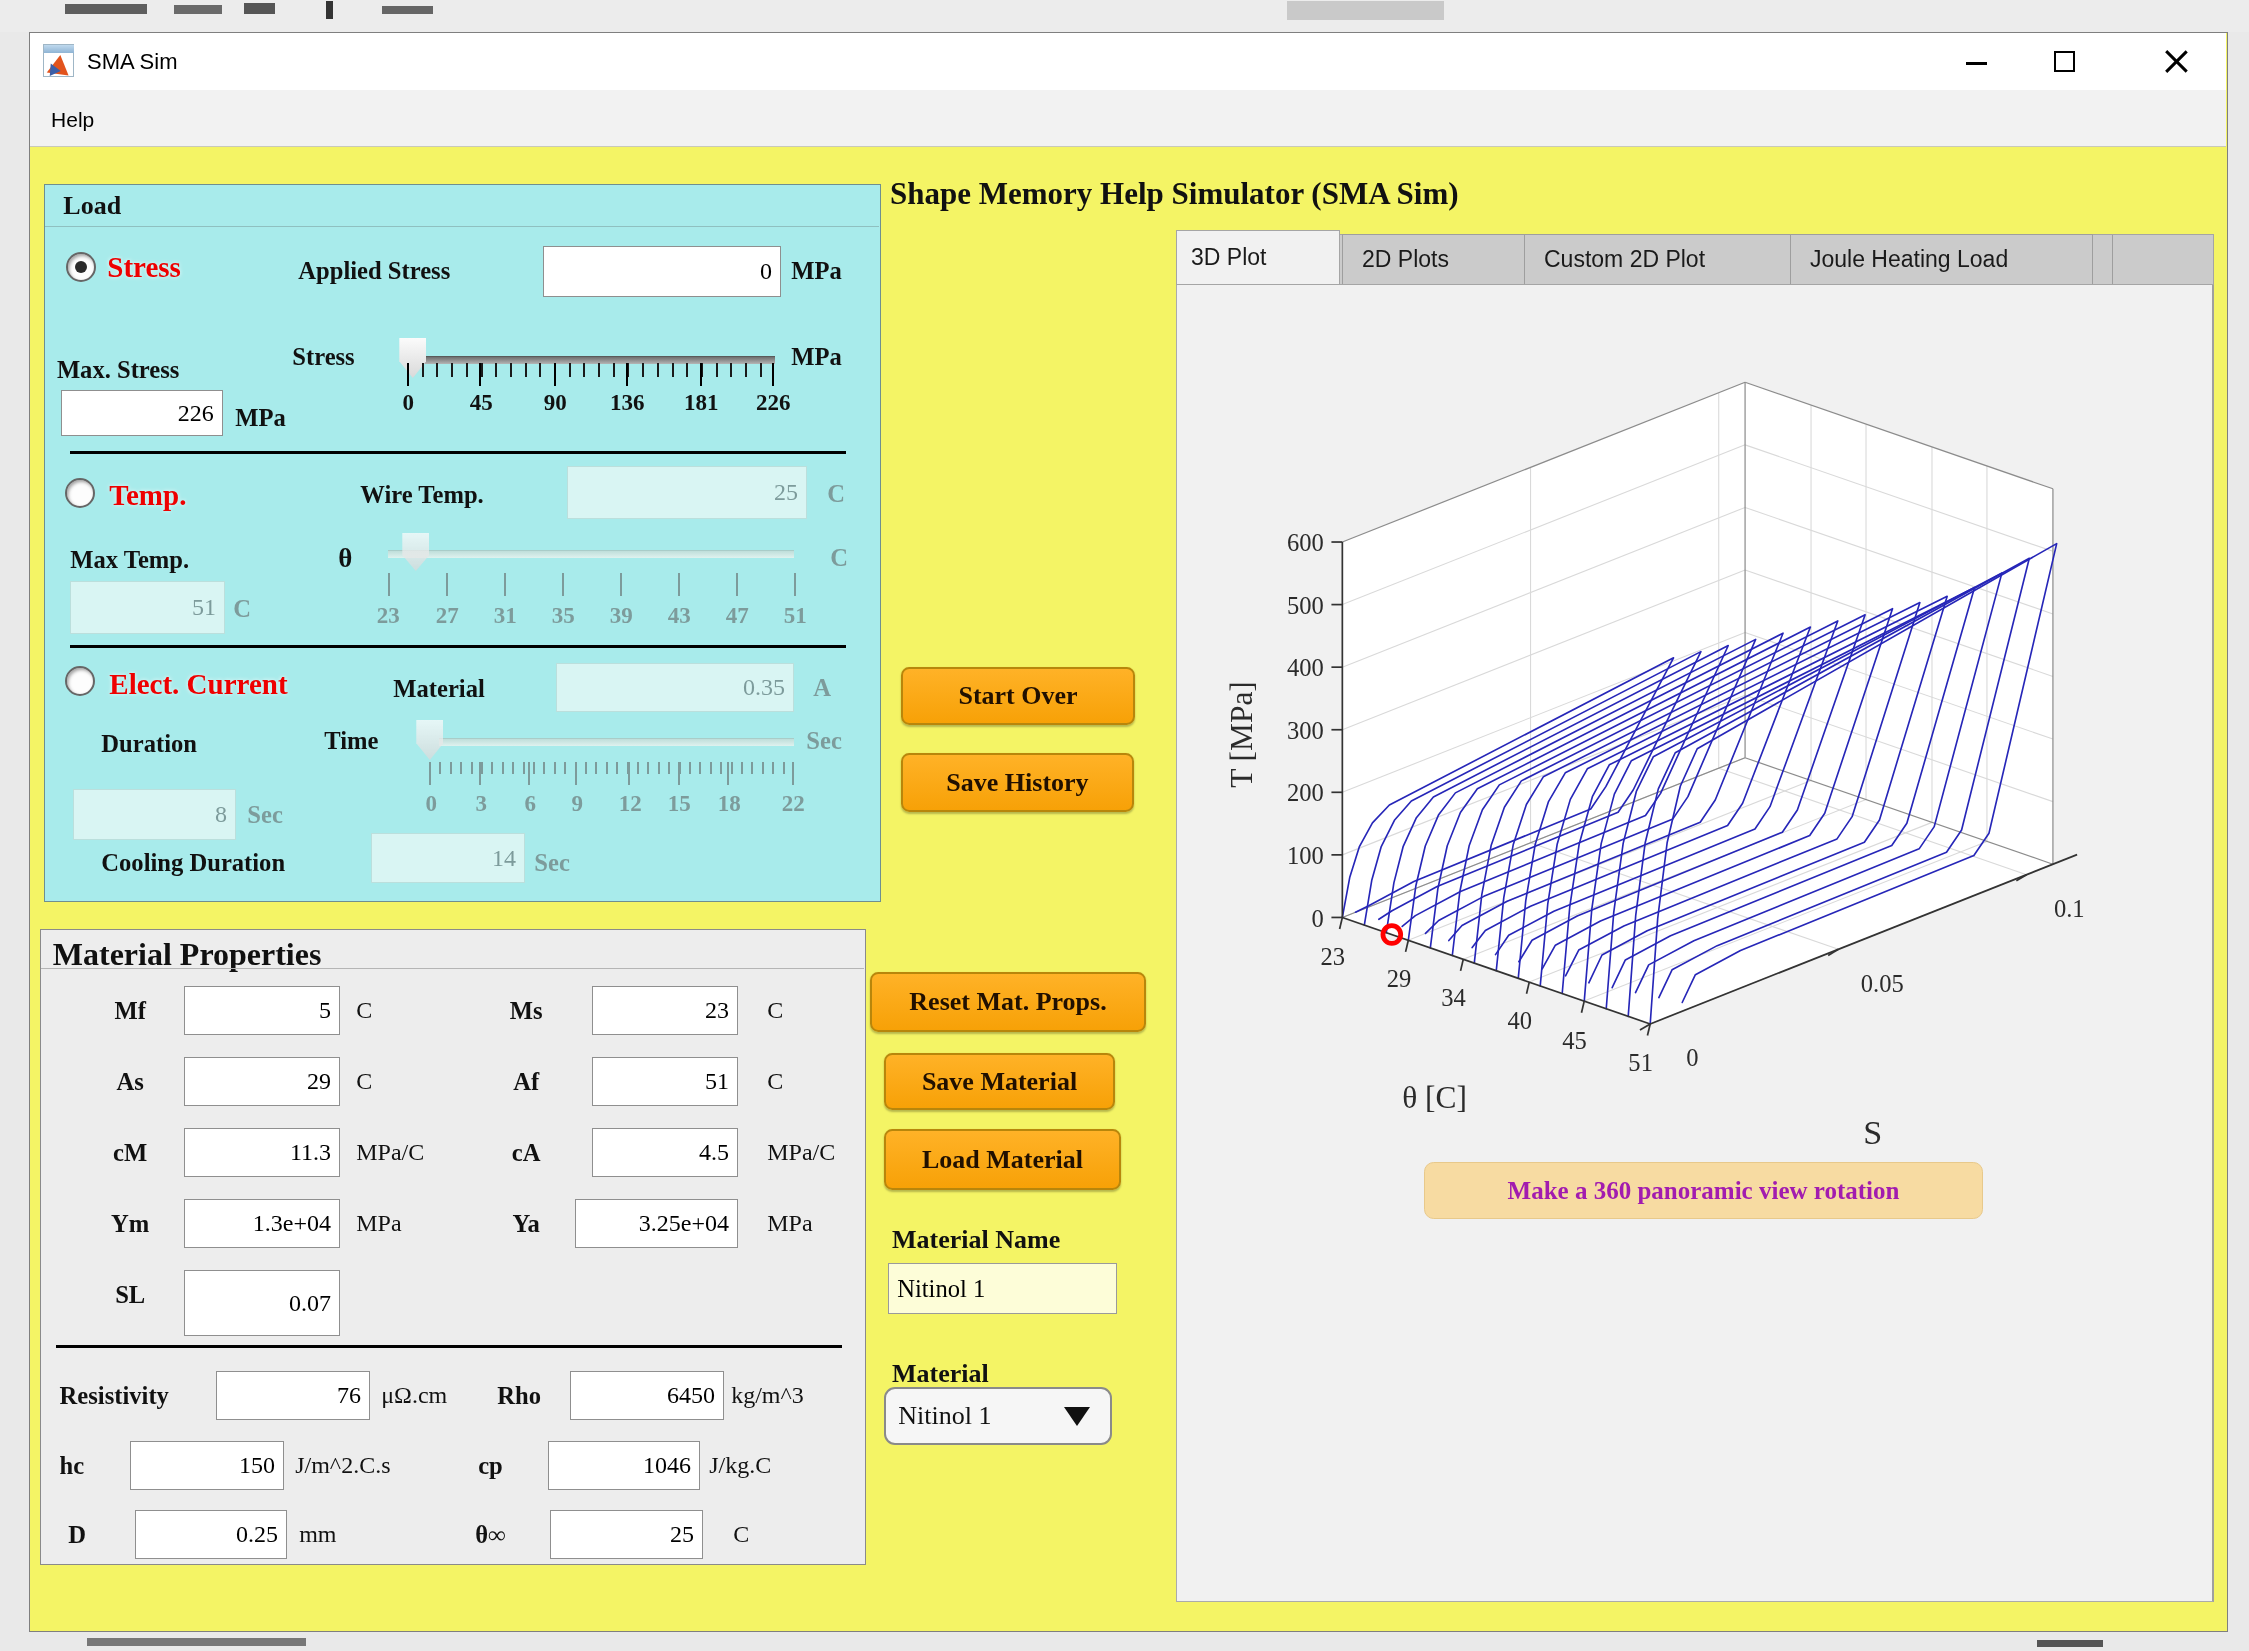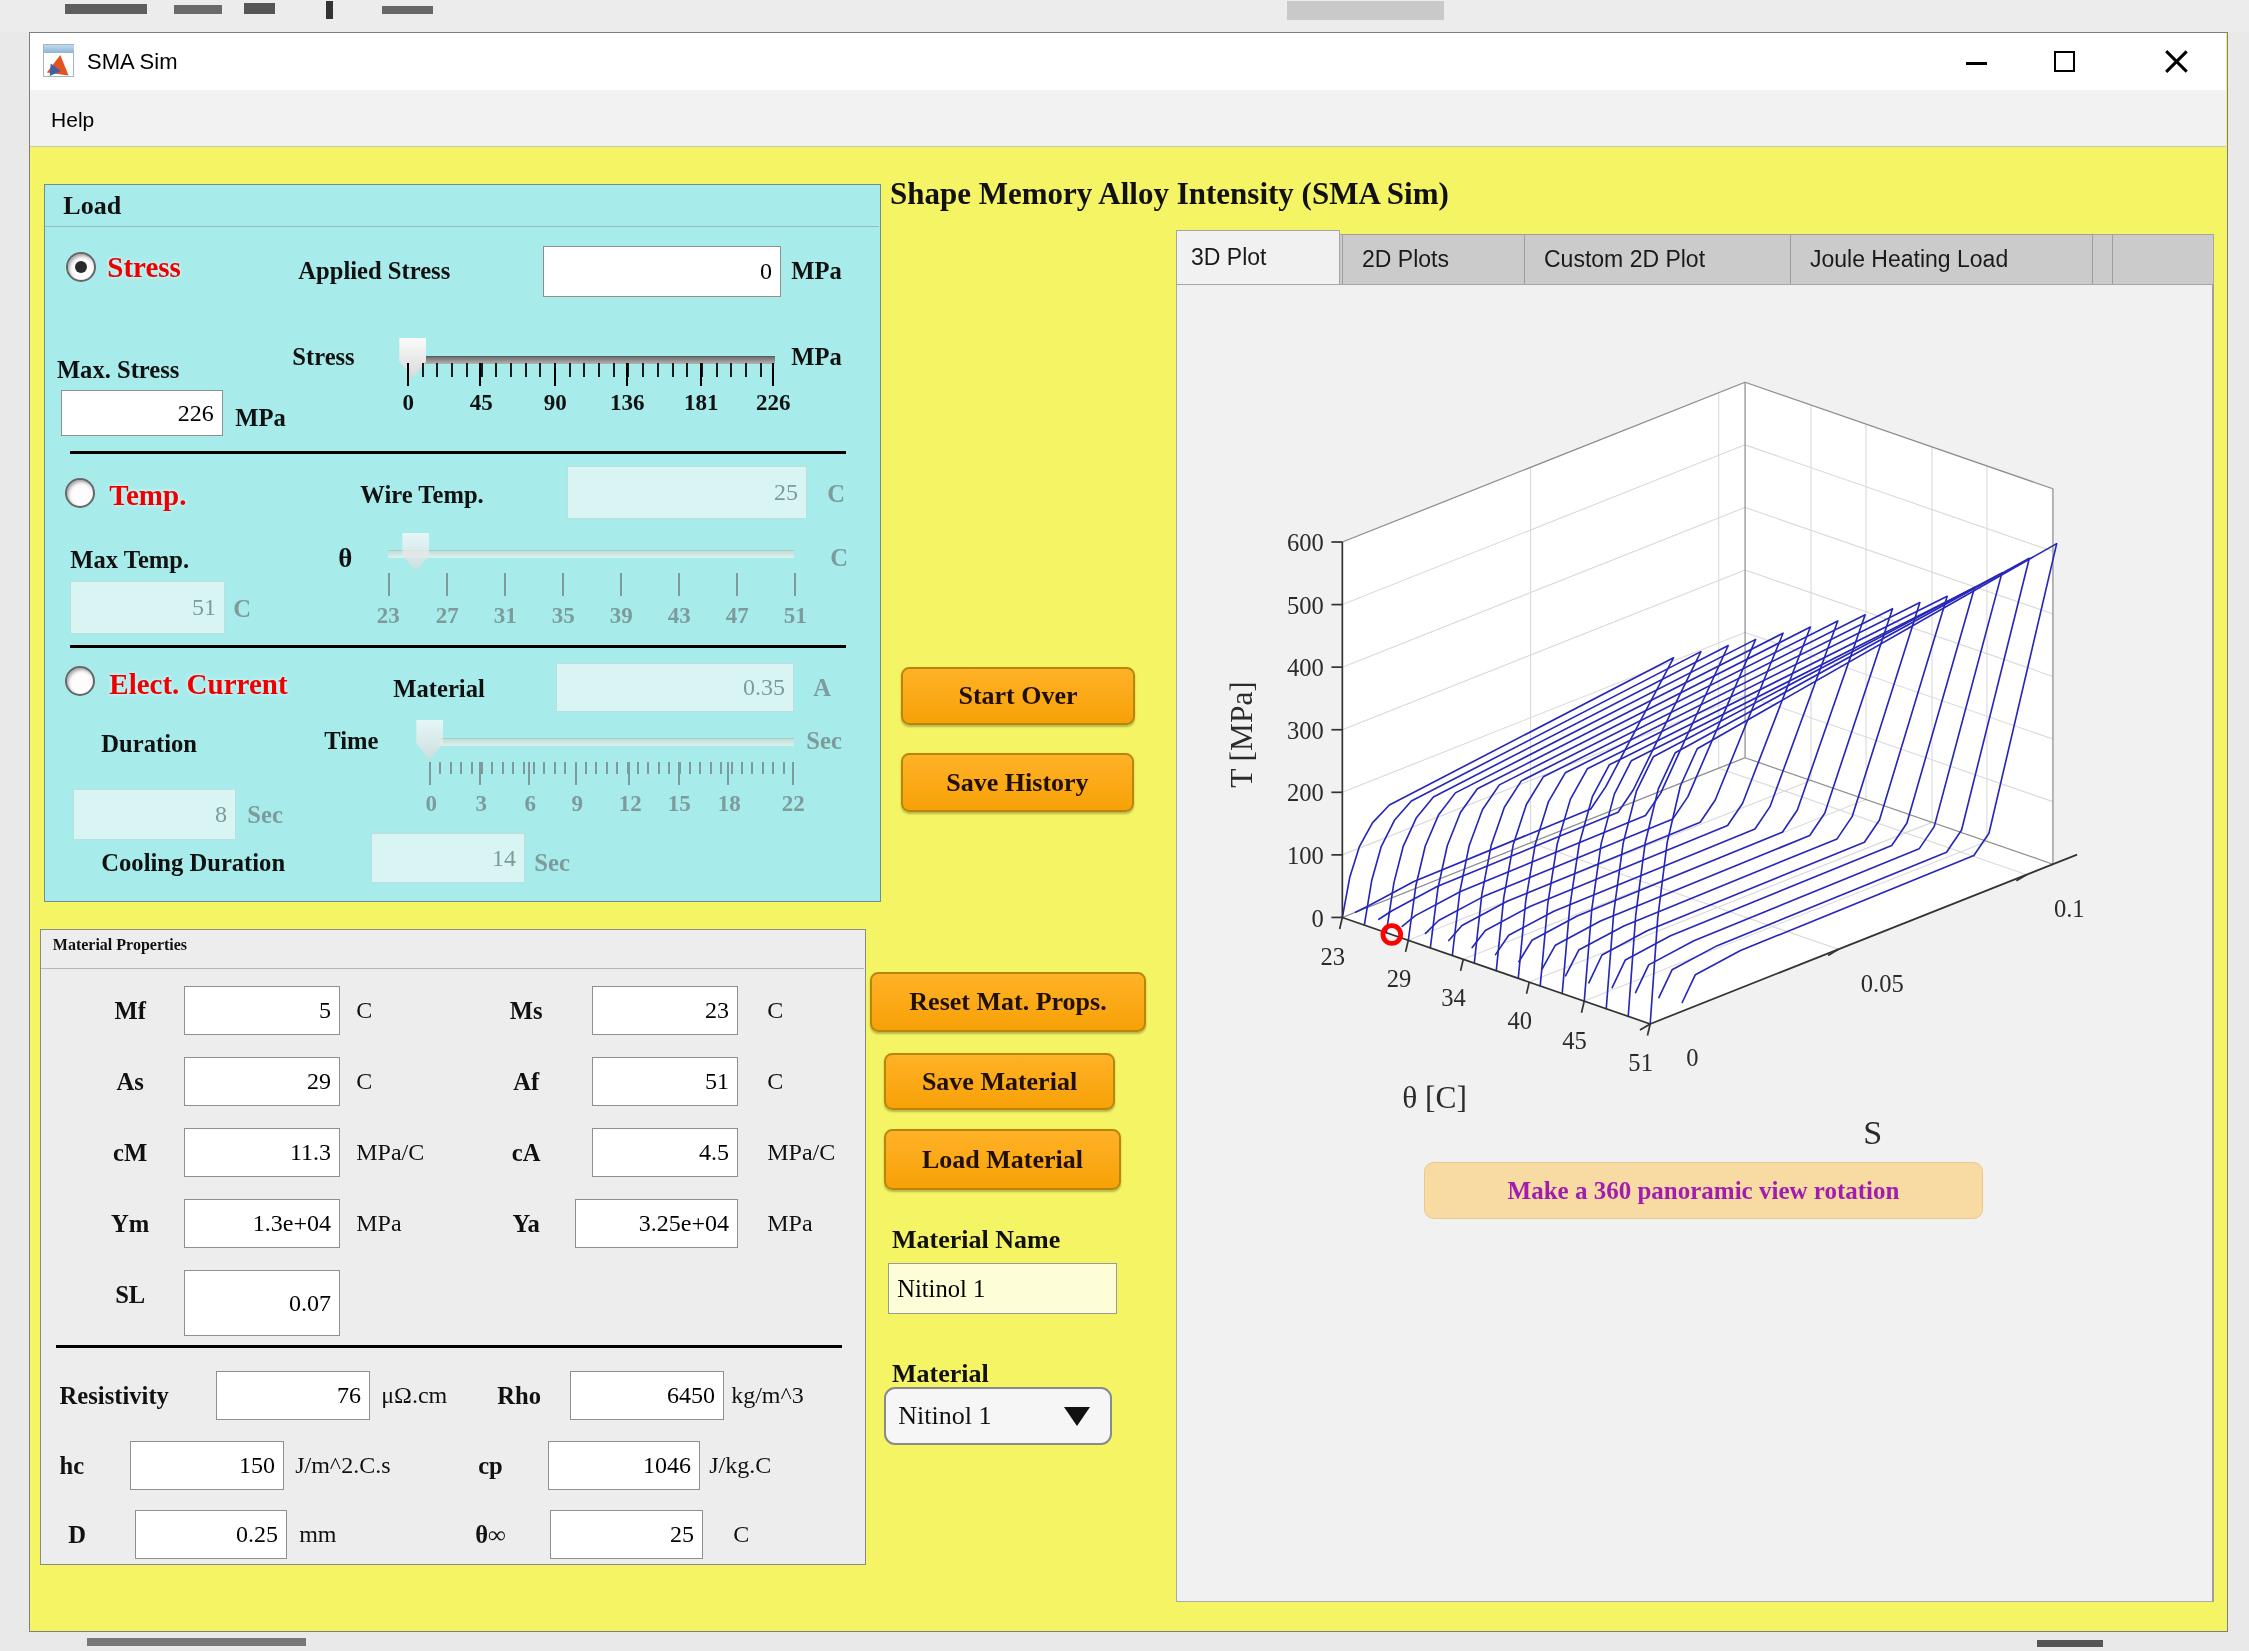--- a/index.html
+++ b/index.html
@@ -199,21 +199,21 @@
       </div>
       <input class="abs dfld" style="left: 28px; top: 604px; width: 163px; height: 51px;" value="8">
       <div class="abs lbl gray" style="left:202px;top:616px;">Sec</div>
 
       <div class="abs lbl" style="left:56px;top:664px;">Cooling Duration</div>
       <input class="abs dfld" style="left: 326px; top: 648px; width: 154px; height: 50px;" value="14">
       <div class="abs lbl gray" style="left:489px;top:664px;">Sec</div>
     </div>
 
     <div class="abs" style="left:10.2px;top:896px;width:826px;height:636px;background:#EDEDED;border:1.4px solid #8A8A8A;box-sizing:border-box;">
-      <div class="abs panel-title" style="left:11.6px;top:5.5px;font-size:16px;">Material Properties</div>
+      <div class="abs panel-title" style="left:11.6px;top:5.5px;font-size:32px;">Material Properties</div>
       <div class="abs" style="left:0;top:38px;width:823px;height:1.4px;background:#B5B5B5;"></div>
 
       <div class="abs lbl" style="left:41px;top:67px;width:96px;text-align:center;">Mf</div>
       <input class="abs fld" style="left: 143px; top: 56px; width: 156px; height: 49px;" value="5">
       <div class="abs lbl" style="left:315px;top:67px;font-weight:normal;font-size:24px;">C</div>
       <div class="abs lbl" style="left:437px;top:67px;width:96px;text-align:center;">Ms</div>
       <input class="abs fld" style="left: 551px; top: 56px; width: 146px; height: 49px;" value="23">
       <div class="abs lbl" style="left:726px;top:67px;font-weight:normal;font-size:24px;">C</div>
 
       <div class="abs lbl" style="left:41px;top:138px;width:96px;text-align:center;">As</div>
@@ -272,21 +272,21 @@
 
     <div class="abs lbl" style="left:862px;top:1192px;font-size:26px;">Material Name</div>
     <input class="abs fld" style="left: 858px; top: 1230px; width: 229px; height: 51px; background: rgb(253, 253, 216); border: 1.4px solid rgb(154, 154, 154); text-align: left; font-size: 24.6px;" value="Nitinol 1">
 
     <div class="abs lbl" style="left:862px;top:1326px;font-size:26px;">Material</div>
     <div class="abs" style="left:854px;top:1354px;width:228px;height:58px;background:#F6F6F6;border:2px solid #8A8A8A;border-radius:11px;box-sizing:border-box;">
       <div class="abs ser" style="left:12.3px;top:12.3px;font-size:26px;color:#111;">Nitinol 1</div>
       <div class="abs" style="right:20.5px;top:18px;width:0;height:0;border-left:13.7px solid transparent;border-right:13.7px solid transparent;border-top:19px solid #111;"></div>
     </div>
 
-    <div class="abs panel-title" style="left:860px;top:143px;font-size:31px;">Shape Memory Alloy Intensity (SMA Sim)</div>
+    <div class="abs panel-title" style="left:860px;top:143px;font-size:31px;">Shape Memory Help Simulator (SMA Sim)</div>
 
     <div class="abs" style="left:1146px;top:251px;width:1038px;height:1318px;background:#F1F1F1;border:0.7px solid #ABABAB;border-right:2px solid #9F9F9F;box-sizing:border-box;"></div>
 
     <div class="abs" style="left:1146px;top:201px;width:1038px;height:51px;background:#CBCBCB;border:0.7px solid #A5A5A5;box-sizing:border-box;">
       <div class="abs" style="left:935px;top:0;width:1.4px;height:49px;background:#9E9E9E;"></div>
     </div>
     <div class="tab" style="left:1312px;top:201px;width:183px;height:50px;">
       <span>2D Plots</span>
     </div>
     <div class="tab" style="left:1494px;top:201px;width:267px;height:50px;">

